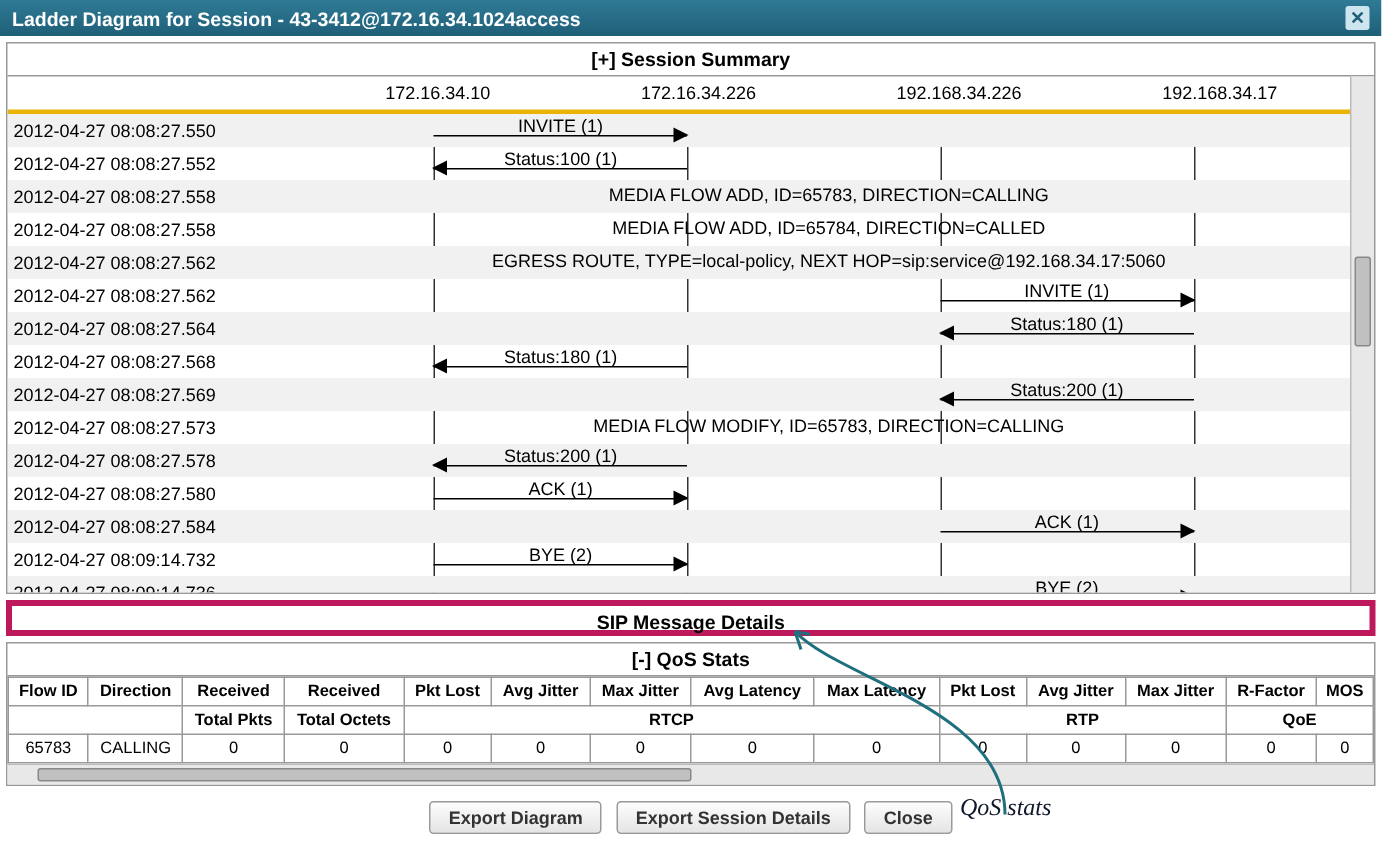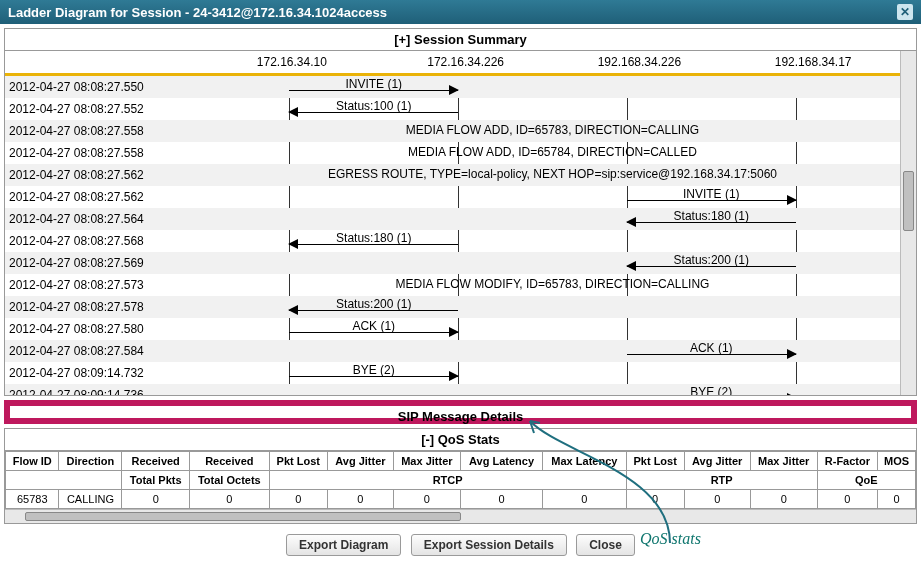--- a/index.html
+++ b/index.html
@@ -131,21 +131,21 @@
     position: relative;
   }
   .vscroll .thumb {
     position: absolute;
     left: 2px; right: 2px;
     background: #c0c0c0;
     border: 1px solid #888;
     border-radius: 2px;
   }
   .sip-details {
-    border: 6px solid #be185d;
+    border: 4px solid #be185d;
     margin: 4px;
     height: 24px;
   }
   .sip-details .hdr {
     text-align: center;
     font-weight: bold;
     padding: 3px 0;
     font-size: 13px;
   }
   .qos {
@@ -181,21 +181,21 @@
     border-radius: 3px;
     padding: 3px 12px;
     margin: 0 3px;
     font-size: 12px;
     cursor: pointer;
     color: #333;
     font-weight: bold;
   }
   .annot {
     position: absolute;
-    color: #0f766e;
+    color: #0f172a;
     font-style: italic;
     font-family: "Comic Sans MS", cursive;
     font-size: 16px;
   }
   .annot-arrow {
     position: absolute;
     pointer-events: none;
   }
   .hscroll {
     height: 14px;
@@ -209,21 +209,21 @@
     left: 20px; right: 50%;
     background: #c0c0c0;
     border: 1px solid #888;
     border-radius: 2px;
   }
 </style>
 </head>
 <body>
 
 <div class="titlebar">
-  <span>Ladder Diagram for Session - 24-3412@172.16.34.1024access</span>
+  <span>Ladder Diagram for Session - 43-3412@172.16.34.1024access</span>
   <span class="close-x">✕</span>
 </div>
 
 <div class="panel">
   <div class="section-header">[+] Session Summary</div>
   <div class="ladder-wrap">
     <div class="ladder-scroll">
       <div class="ladder" id="ladder">
         <div class="node-header" id="node-header">
           <div class="ts-col"></div>

